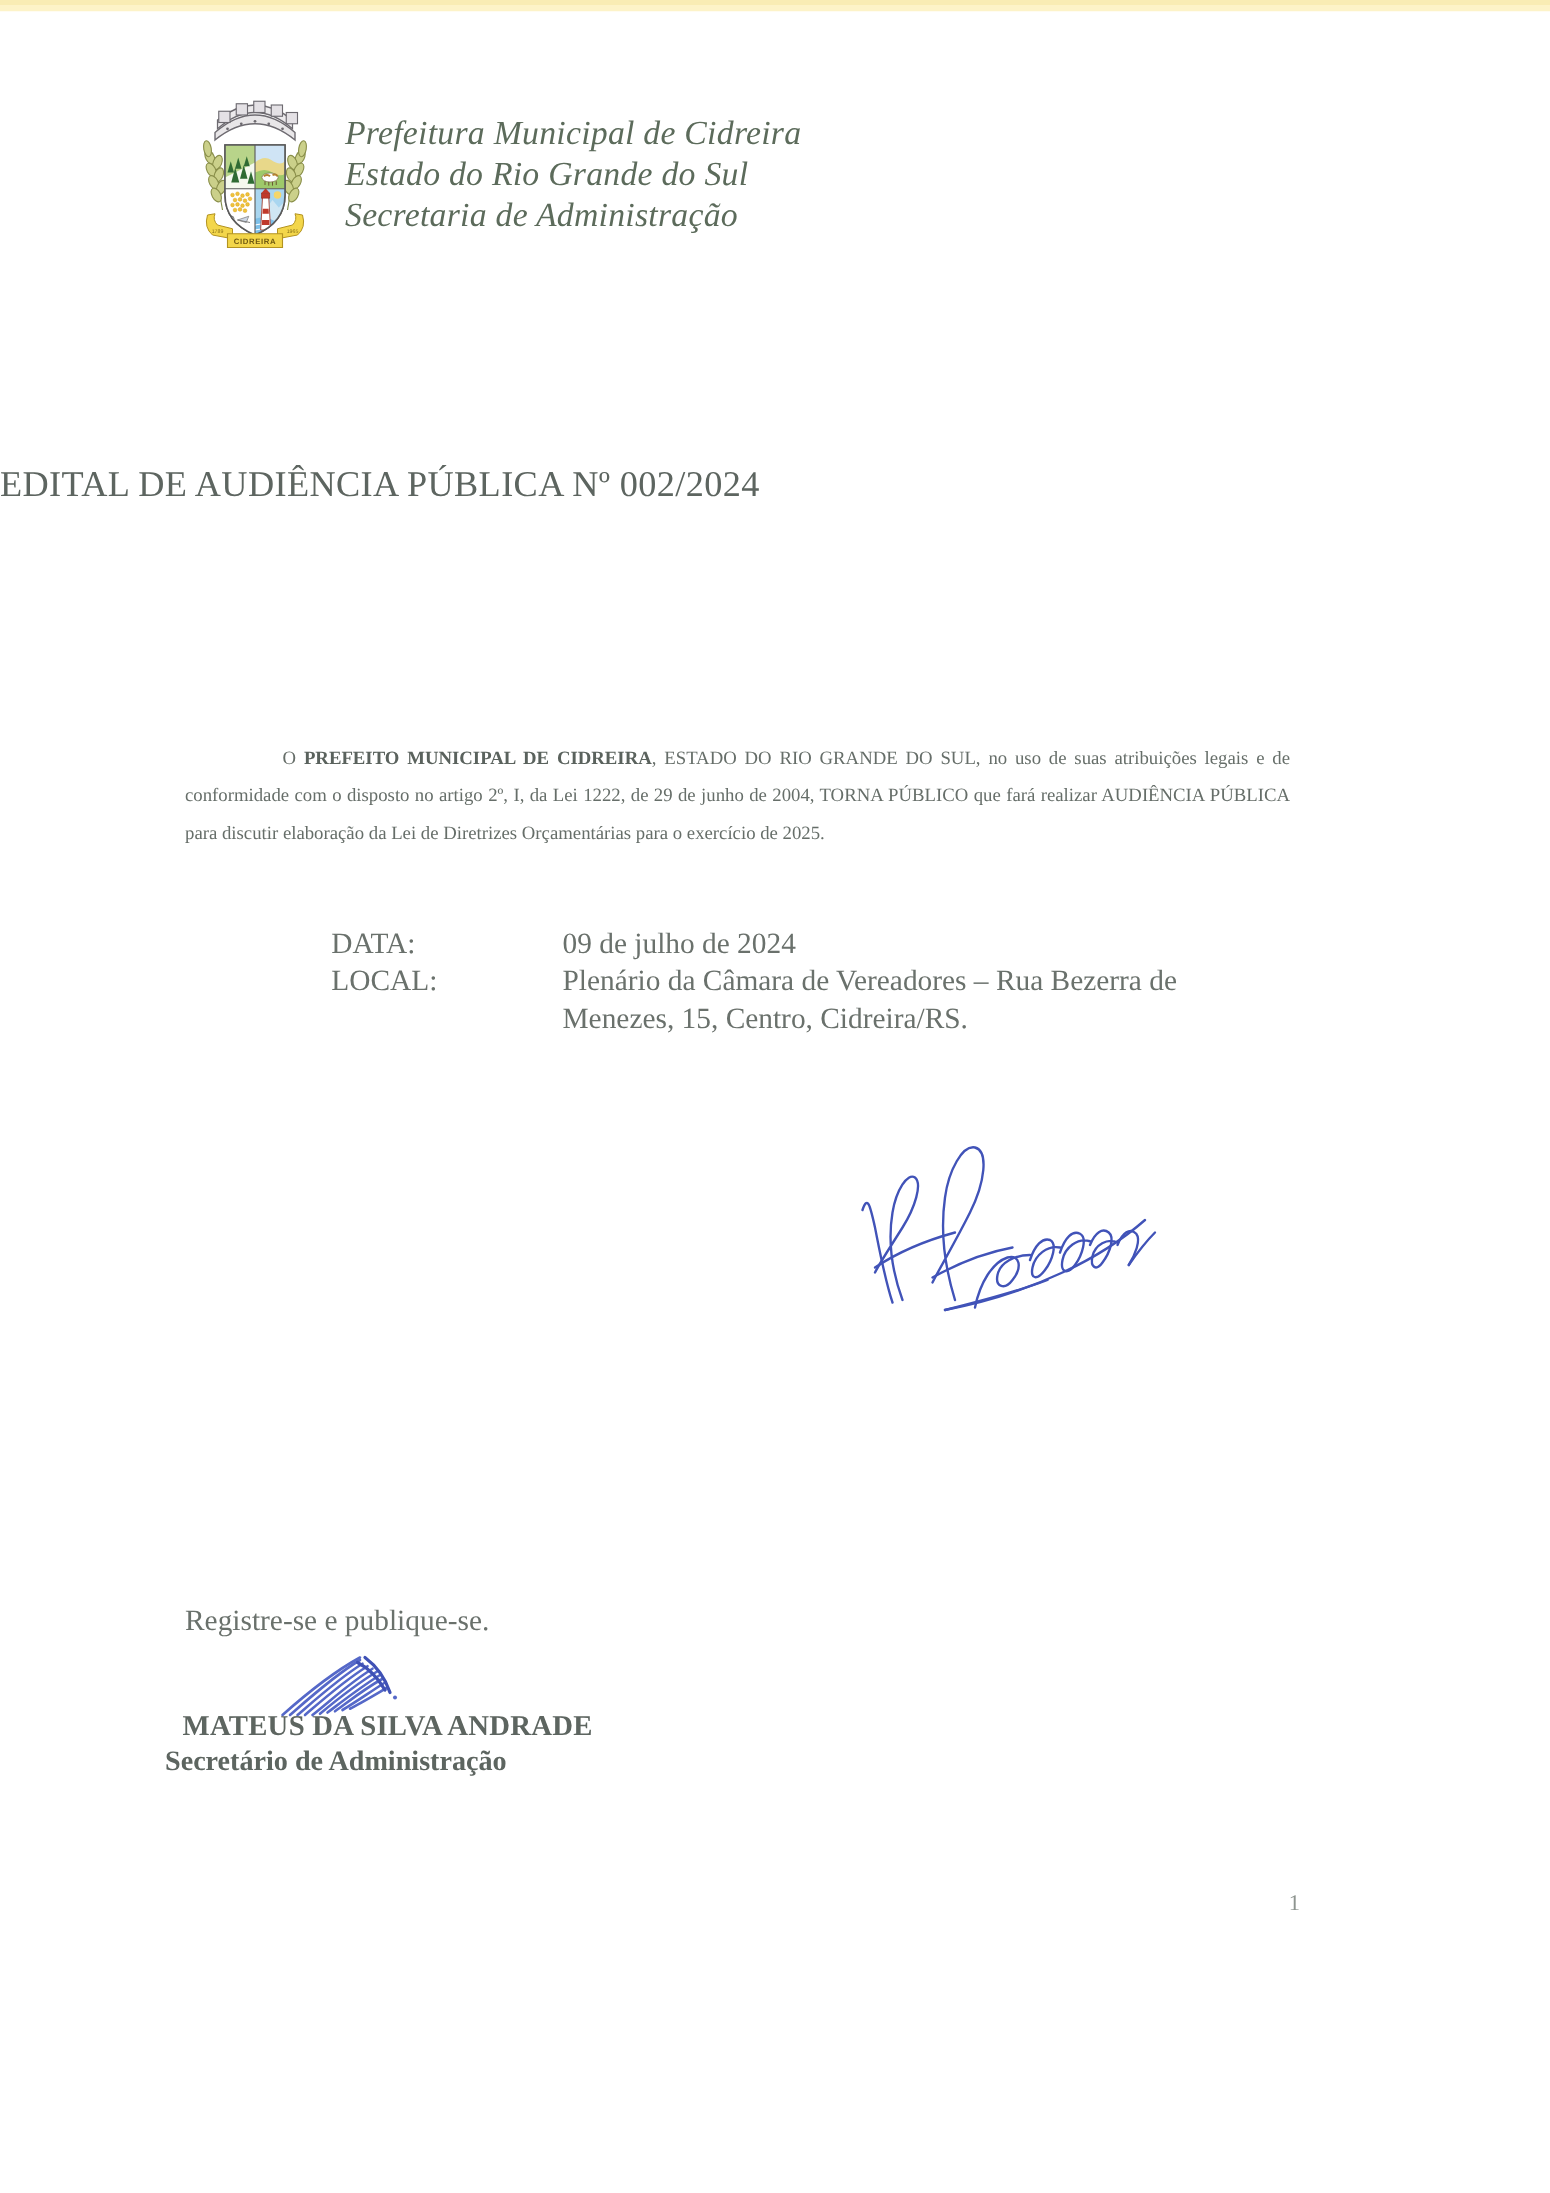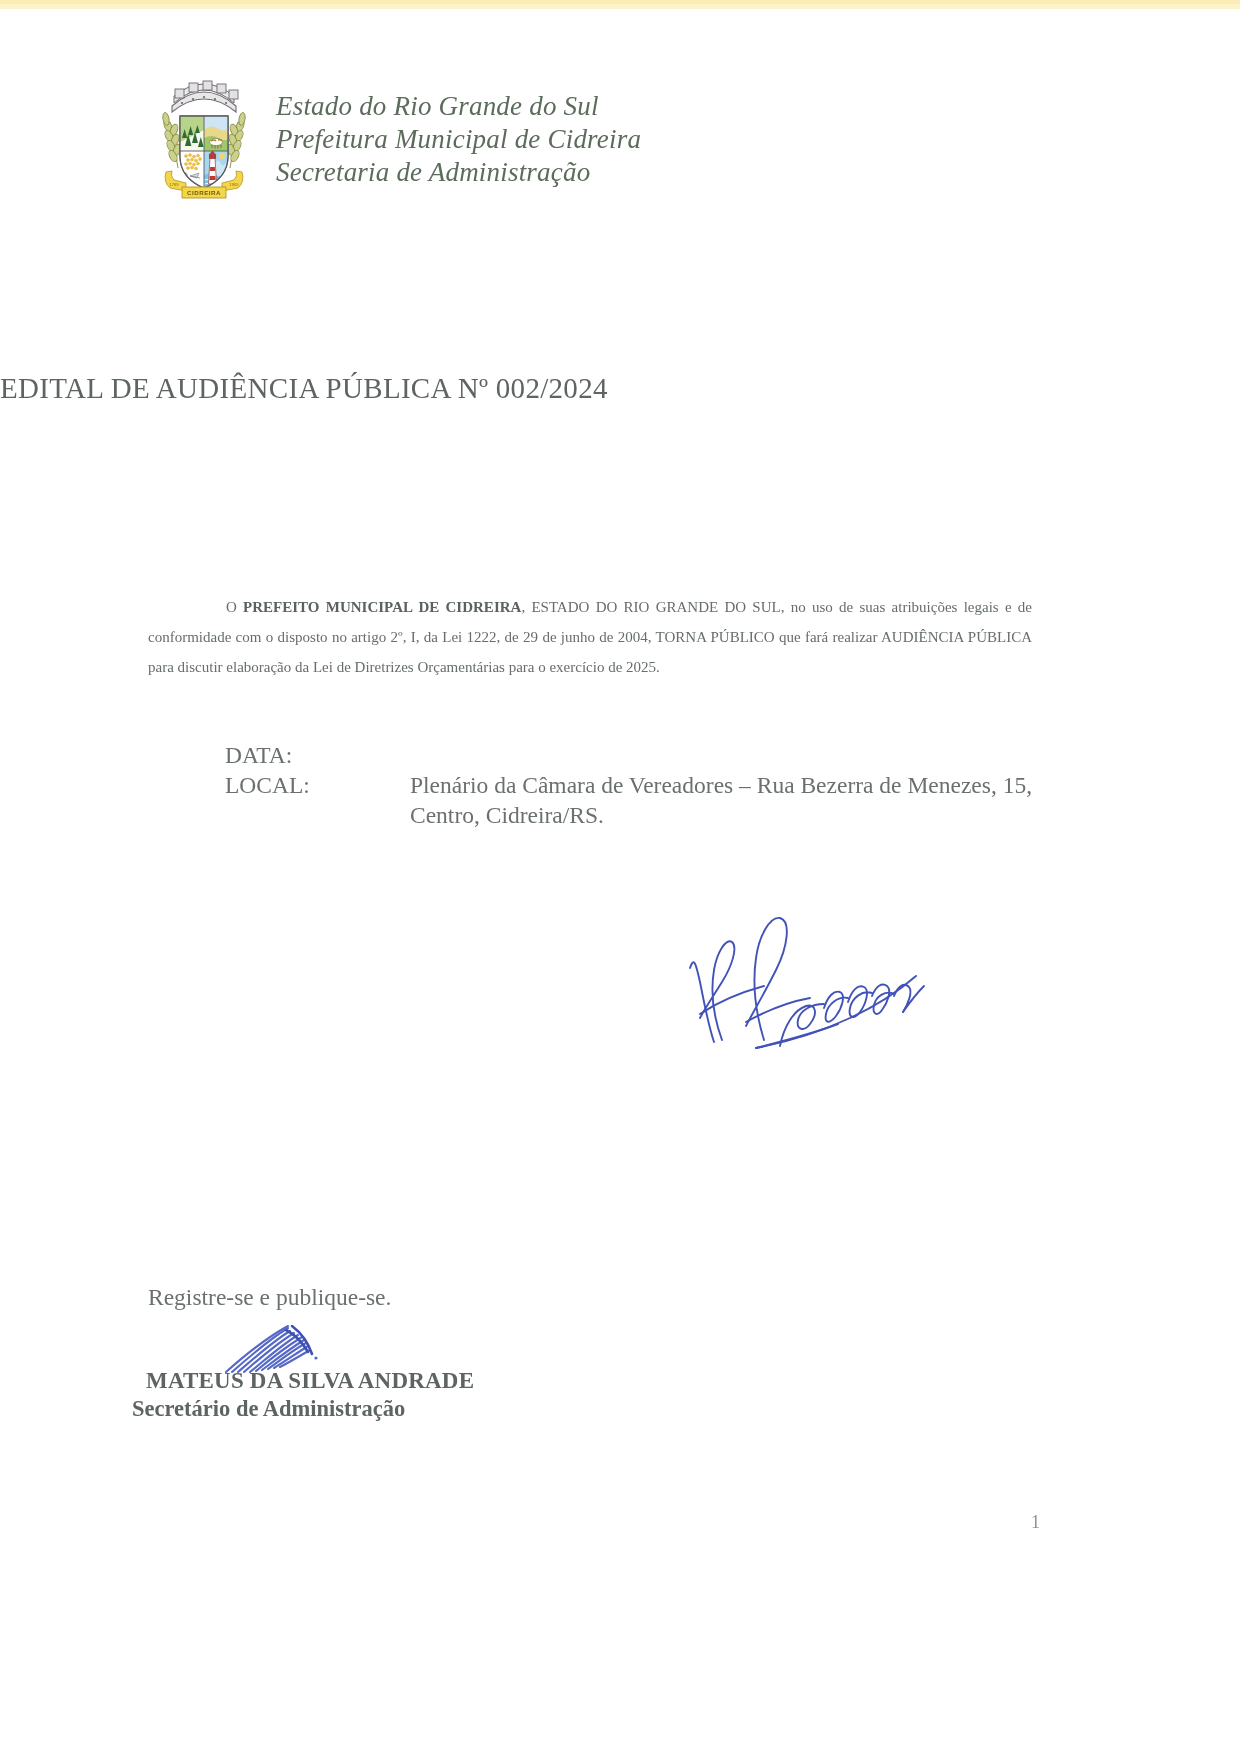--- a/index.html
+++ b/index.html
@@ -100,20 +100,21 @@
     left: 225px;
     top: 740px;
     width: 810px;
   }
   .details-row {
     display: flex;
     align-items: flex-start;
     font-size: 23.5px;
     line-height: 30px;
     color: #6a716c;
+    margin-left: 40px;
   }
   .details-label {
     width: 185px;
     flex: 0 0 185px;
   }
   .details-value {
     flex: 1 1 auto;
   }
 
   
@@ -343,35 +344,36 @@
         <path d="M14 100 q-3 10 4 16 l16 3 l0 -8 l-12 -3 q-4 -4 -2 -9 z" fill="#f3d64a" stroke="#b39320" stroke-width="0.8"></path>
         <path d="M90 100 q3 10 -4 16 l-16 3 l0 -8 l12 -3 q4 -4 2 -9 z" fill="#f3d64a" stroke="#b39320" stroke-width="0.8"></path>
         <path d="M30 115 L74 115 L74 126 L30 126 Z" fill="#f3d64a" stroke="#b39320" stroke-width="0.9"></path>
         <text x="52" y="123.4" text-anchor="middle" font-family="Liberation Sans, sans-serif" font-size="6.2" font-weight="bold" fill="#6f5a12" letter-spacing="0.5">CIDREIRA</text>
         <text x="22" y="114" text-anchor="middle" font-family="Liberation Sans, sans-serif" font-size="4.2" fill="#8a7318">1789</text>
         <text x="82" y="114" text-anchor="middle" font-family="Liberation Sans, sans-serif" font-size="4.2" fill="#8a7318">1965</text>
       </g>
     </svg>
 
     <div class="org-lines">
+      <div class="org-line">Prefeitura Municipal de Cidreira</div>
       <div class="org-line">Estado do Rio Grande do Sul</div>
-      <div class="org-line">Prefeitura Municipal de Cidreira</div>
       <div class="org-line">Secretaria de Administração</div>
     </div>
   </div>
 
   <div class="doc-title">EDITAL DE AUDIÊNCIA PÚBLICA Nº 002/2024</div>
 
   <div class="body-block">
     <p class="body-par"><span>O </span><b>PREFEITO MUNICIPAL DE CIDREIRA</b><span>, ESTADO DO RIO GRANDE DO SUL, no uso de suas atribuições legais e de conformidade com o disposto no artigo 2º, I, da Lei 1222, de 29 de junho de 2004, TORNA PÚBLICO que fará realizar AUDIÊNCIA PÚBLICA para discutir elaboração da Lei de Diretrizes Orçamentárias para o exercício de 2025.</span></p>
   </div>
 
   <div class="details">
     <div class="details-row">
       <span class="details-label">DATA:</span>
+      <span class="details-value">09 de julho de 2024</span>
     </div>
     <div class="details-row">
       <span class="details-label">LOCAL:</span>
       <span class="details-value">Plenário da Câmara de Vereadores – Rua Bezerra de Menezes, 15, Centro, Cidreira/RS.</span>
     </div>
   </div>
 
 
   <div class="sig-block-mayor">
     <div class="sig-ink-wrap">

